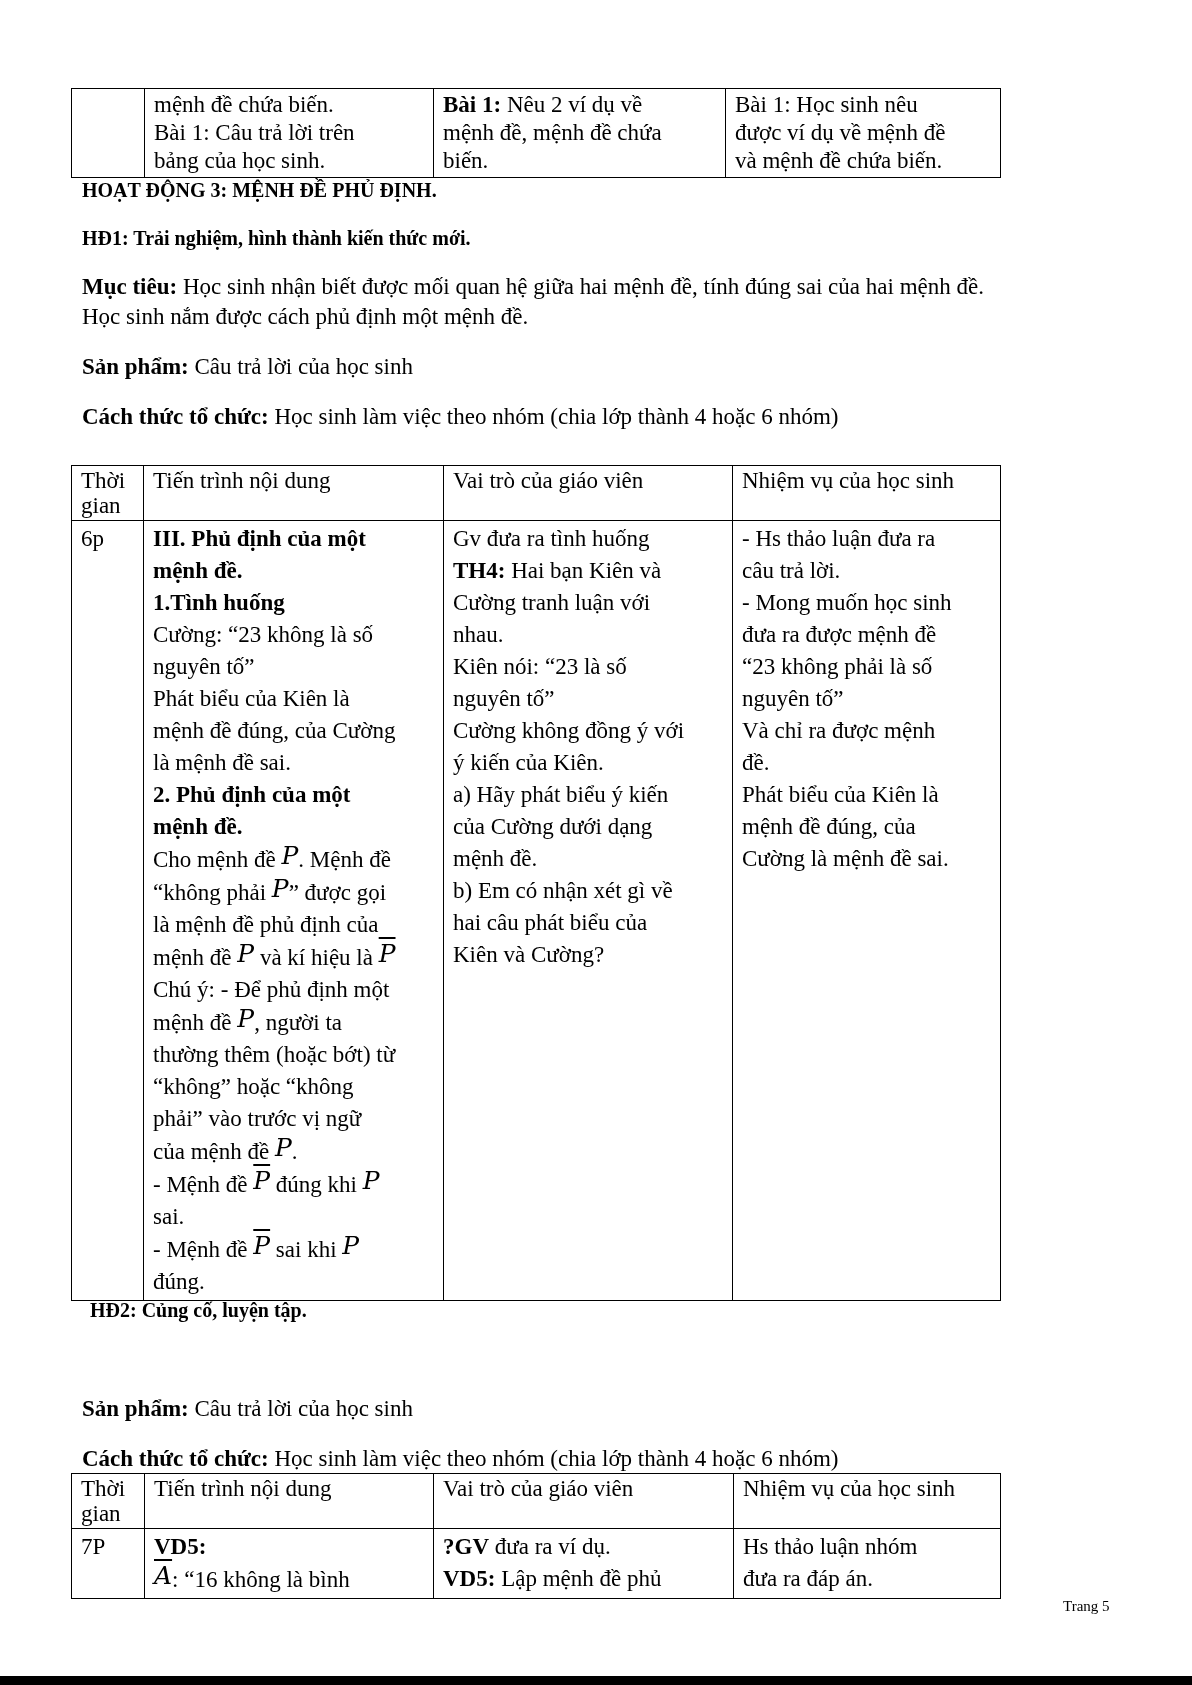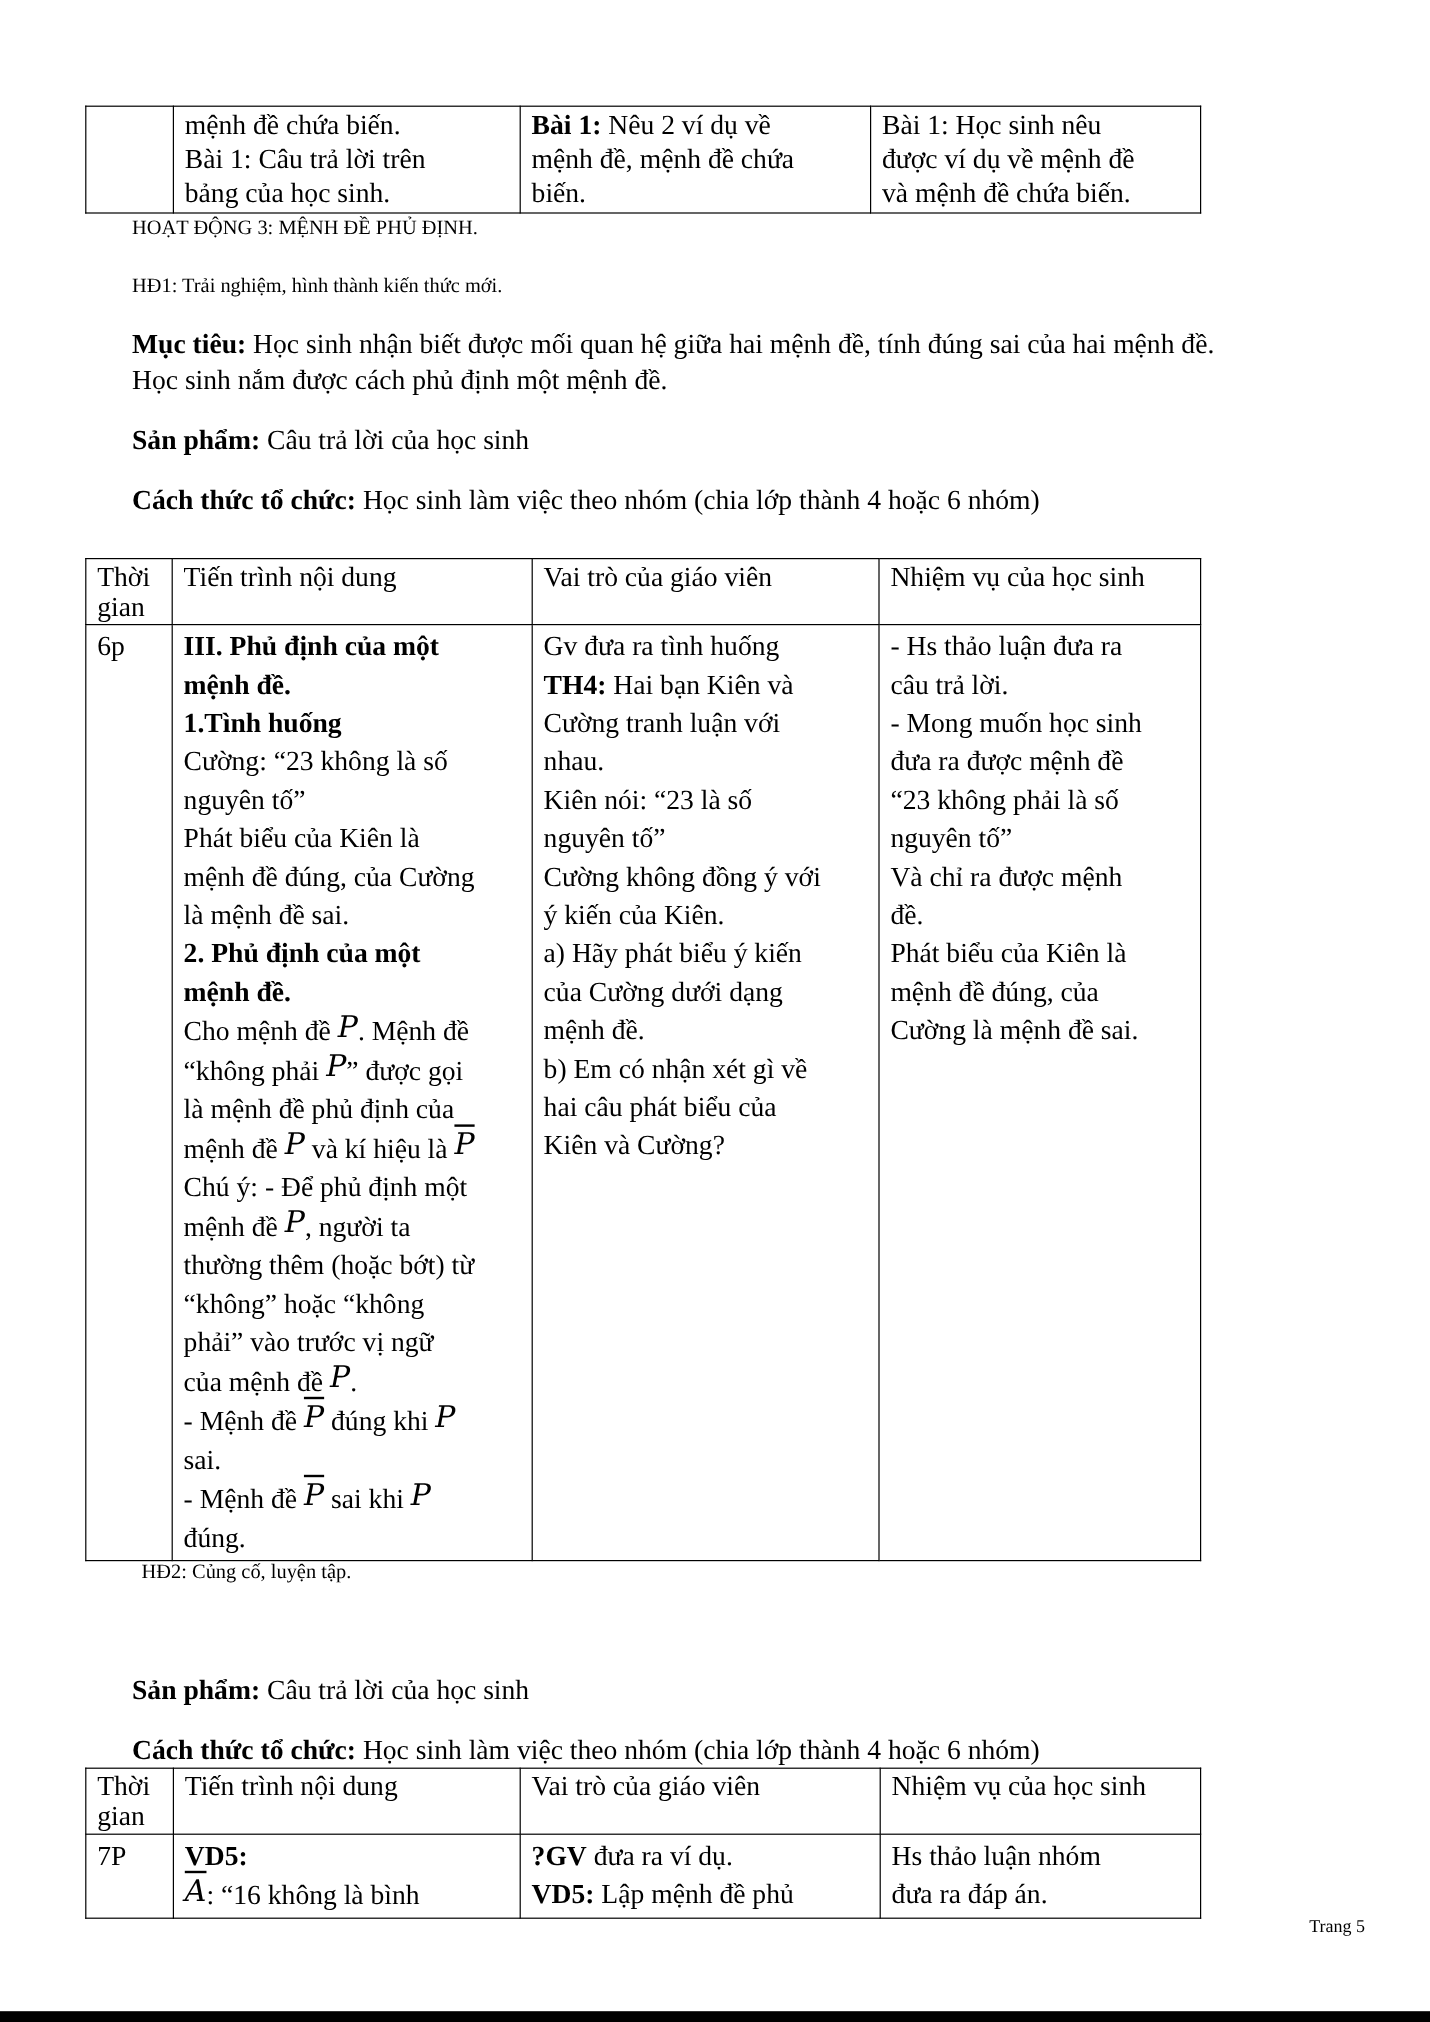--- a/index.html
+++ b/index.html
@@ -4,21 +4,21 @@
 <style>
   html,body{margin:0;padding:0;background:#888;}
   #page{
     position:relative;
     width:1192px;height:1685px;
     background:#ffffff;
     font-family:"Liberation Serif","DejaVu Serif",serif;
     color:#000;
     overflow:hidden;
   }
-  .abs{position:absolute;padding-left:28px;}
+  .abs{position:absolute;}
   
   table.doc{
     border-collapse:collapse;
     table-layout:fixed;
   }
   table.doc td, table.doc th{
     border:1px solid #000;
     vertical-align:top;
     text-align:left;
     padding:2px 6px 2px 9px;
@@ -37,21 +37,21 @@
   .seg-m,.seg-mb{
     font-style:italic;
     font-size:25px;
     position:relative;
     top:-3px;
     font-family:"DejaVu Serif","Liberation Serif",serif;
   }
   .seg-mb{text-decoration:overline;}
   
   .para{font-size:23px;line-height:30px;width:1066px;}
-  .heading{font-size:17px;font-weight:normal;line-height:28px;white-space:nowrap;}
+  .heading{font-size:20px;font-weight:bold;line-height:28px;white-space:nowrap;}
   #footer-page{font-size:15px;}
   #bottom-bar{background:#000;}
 </style>
 </head>
 <body>
 
 <div id="page">
 
   <table class="doc abs" id="top-table" style="left:71px;top:88px;width:929px;">
     <colgroup>

